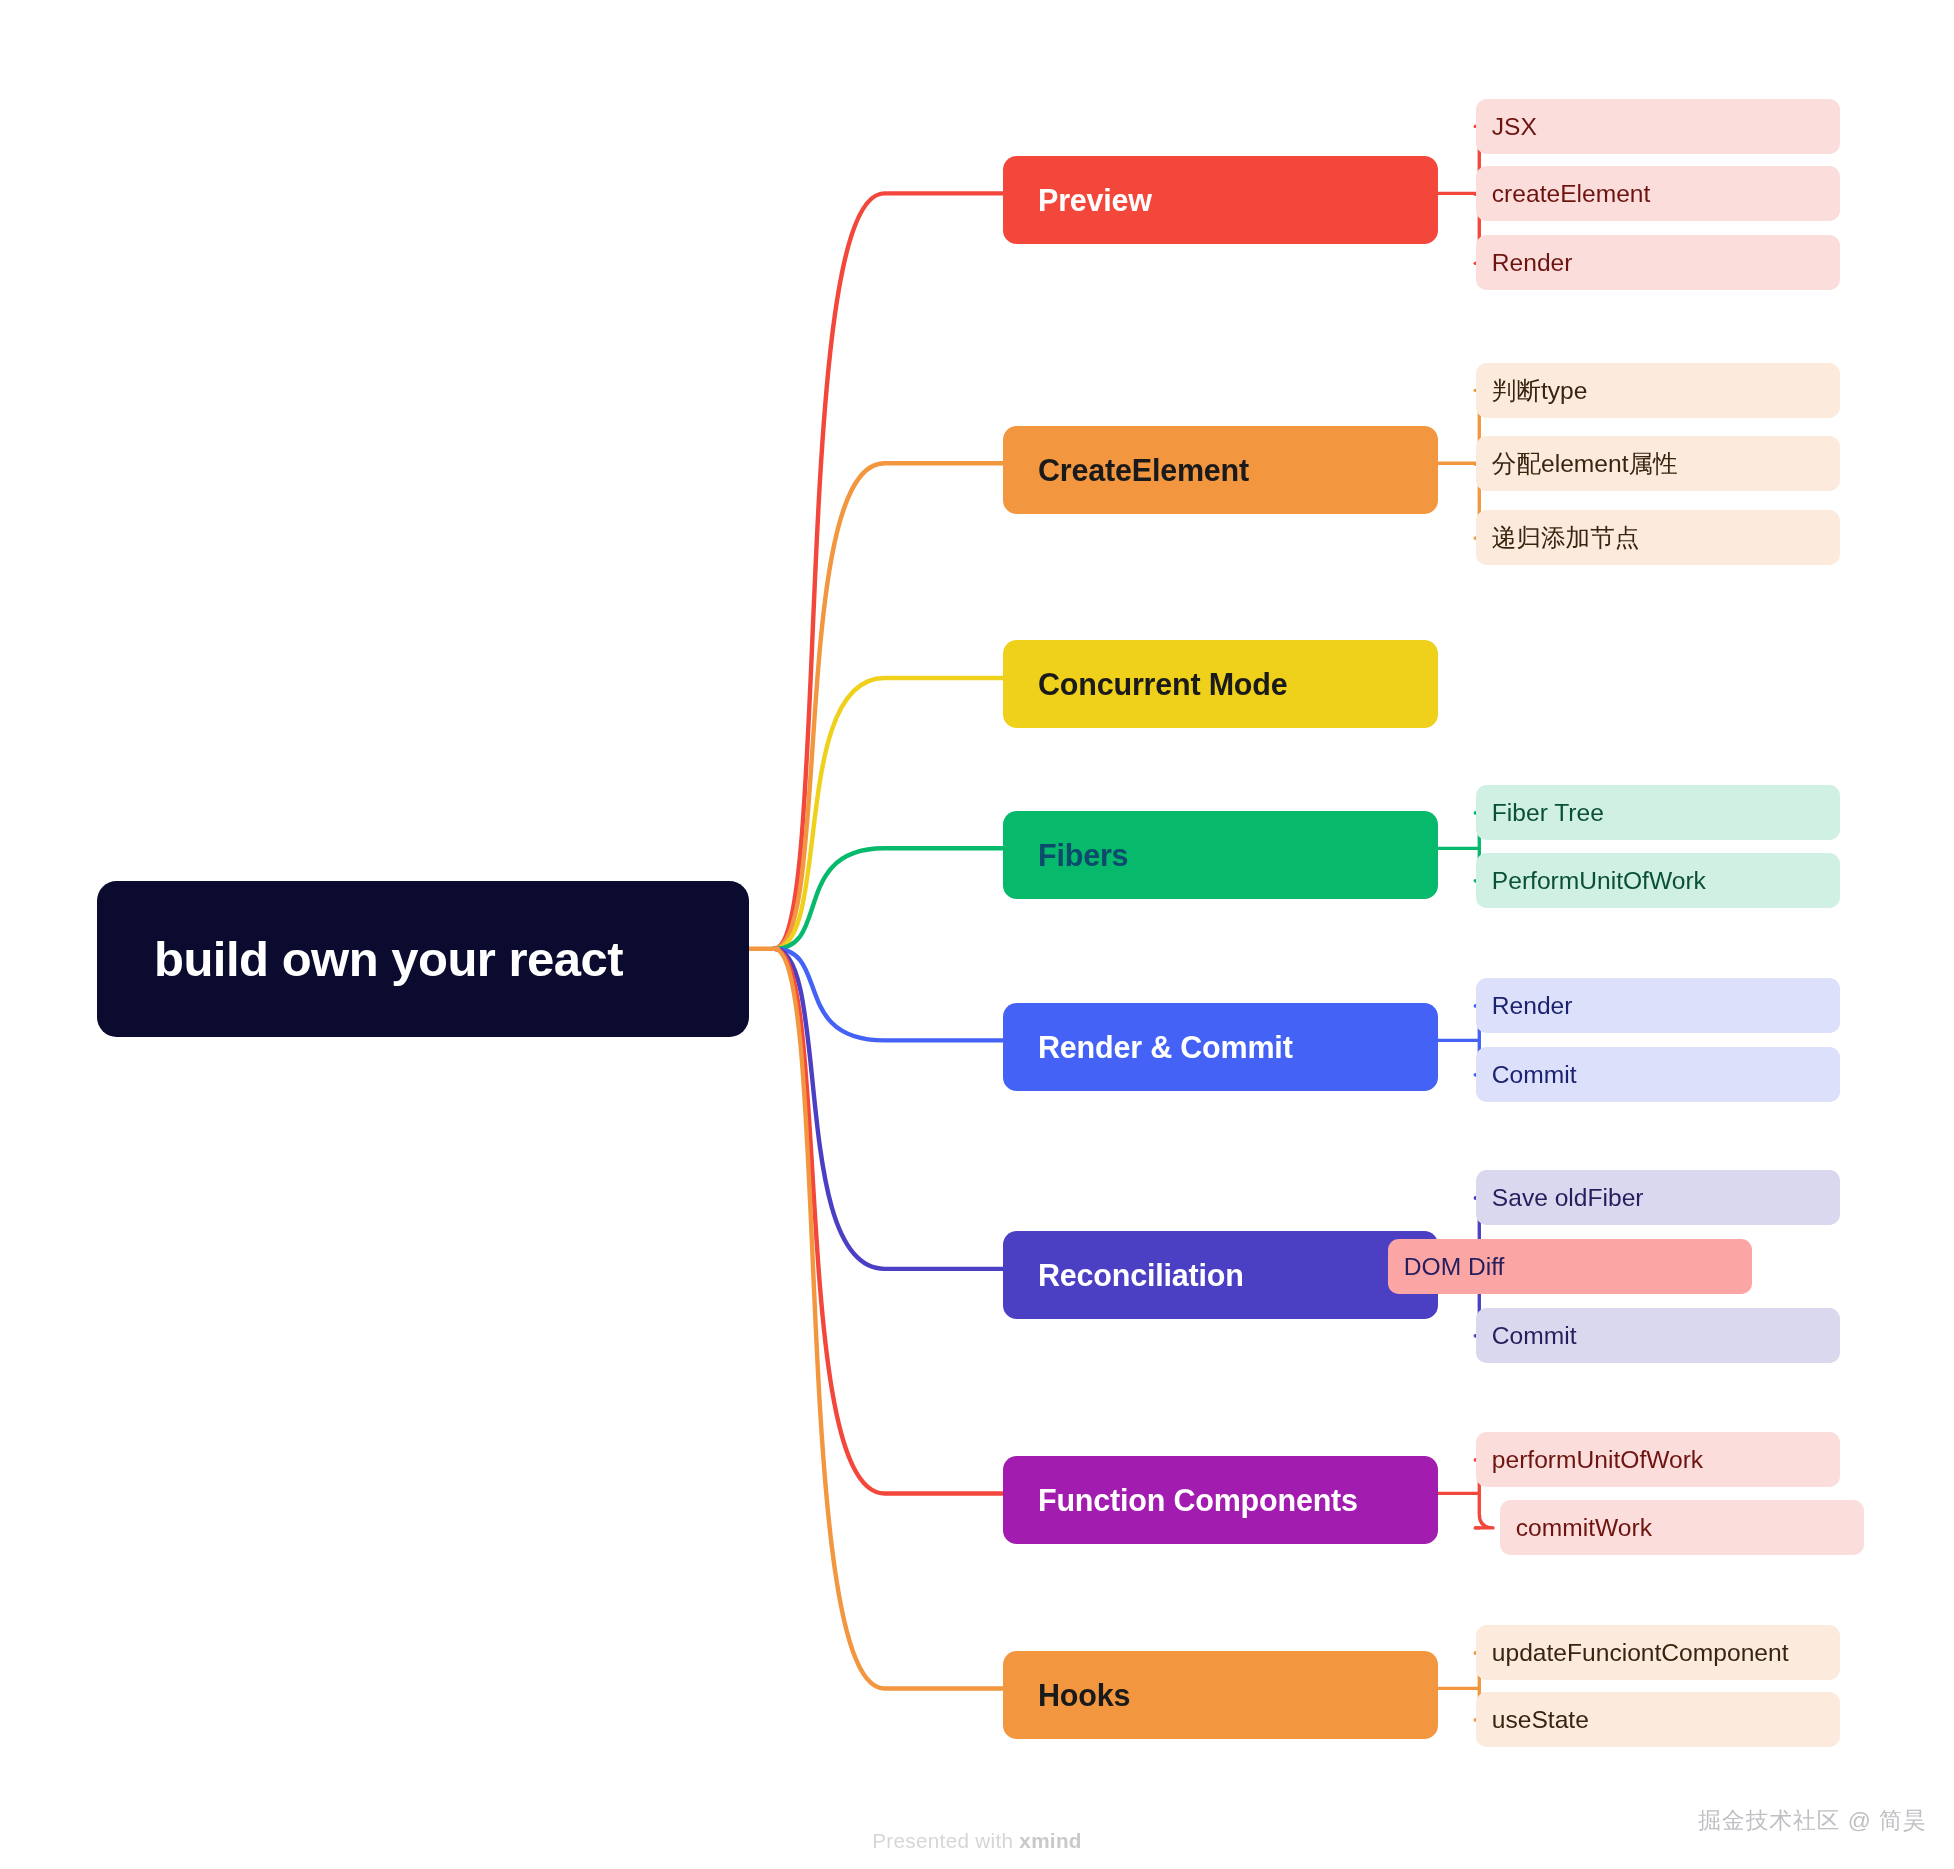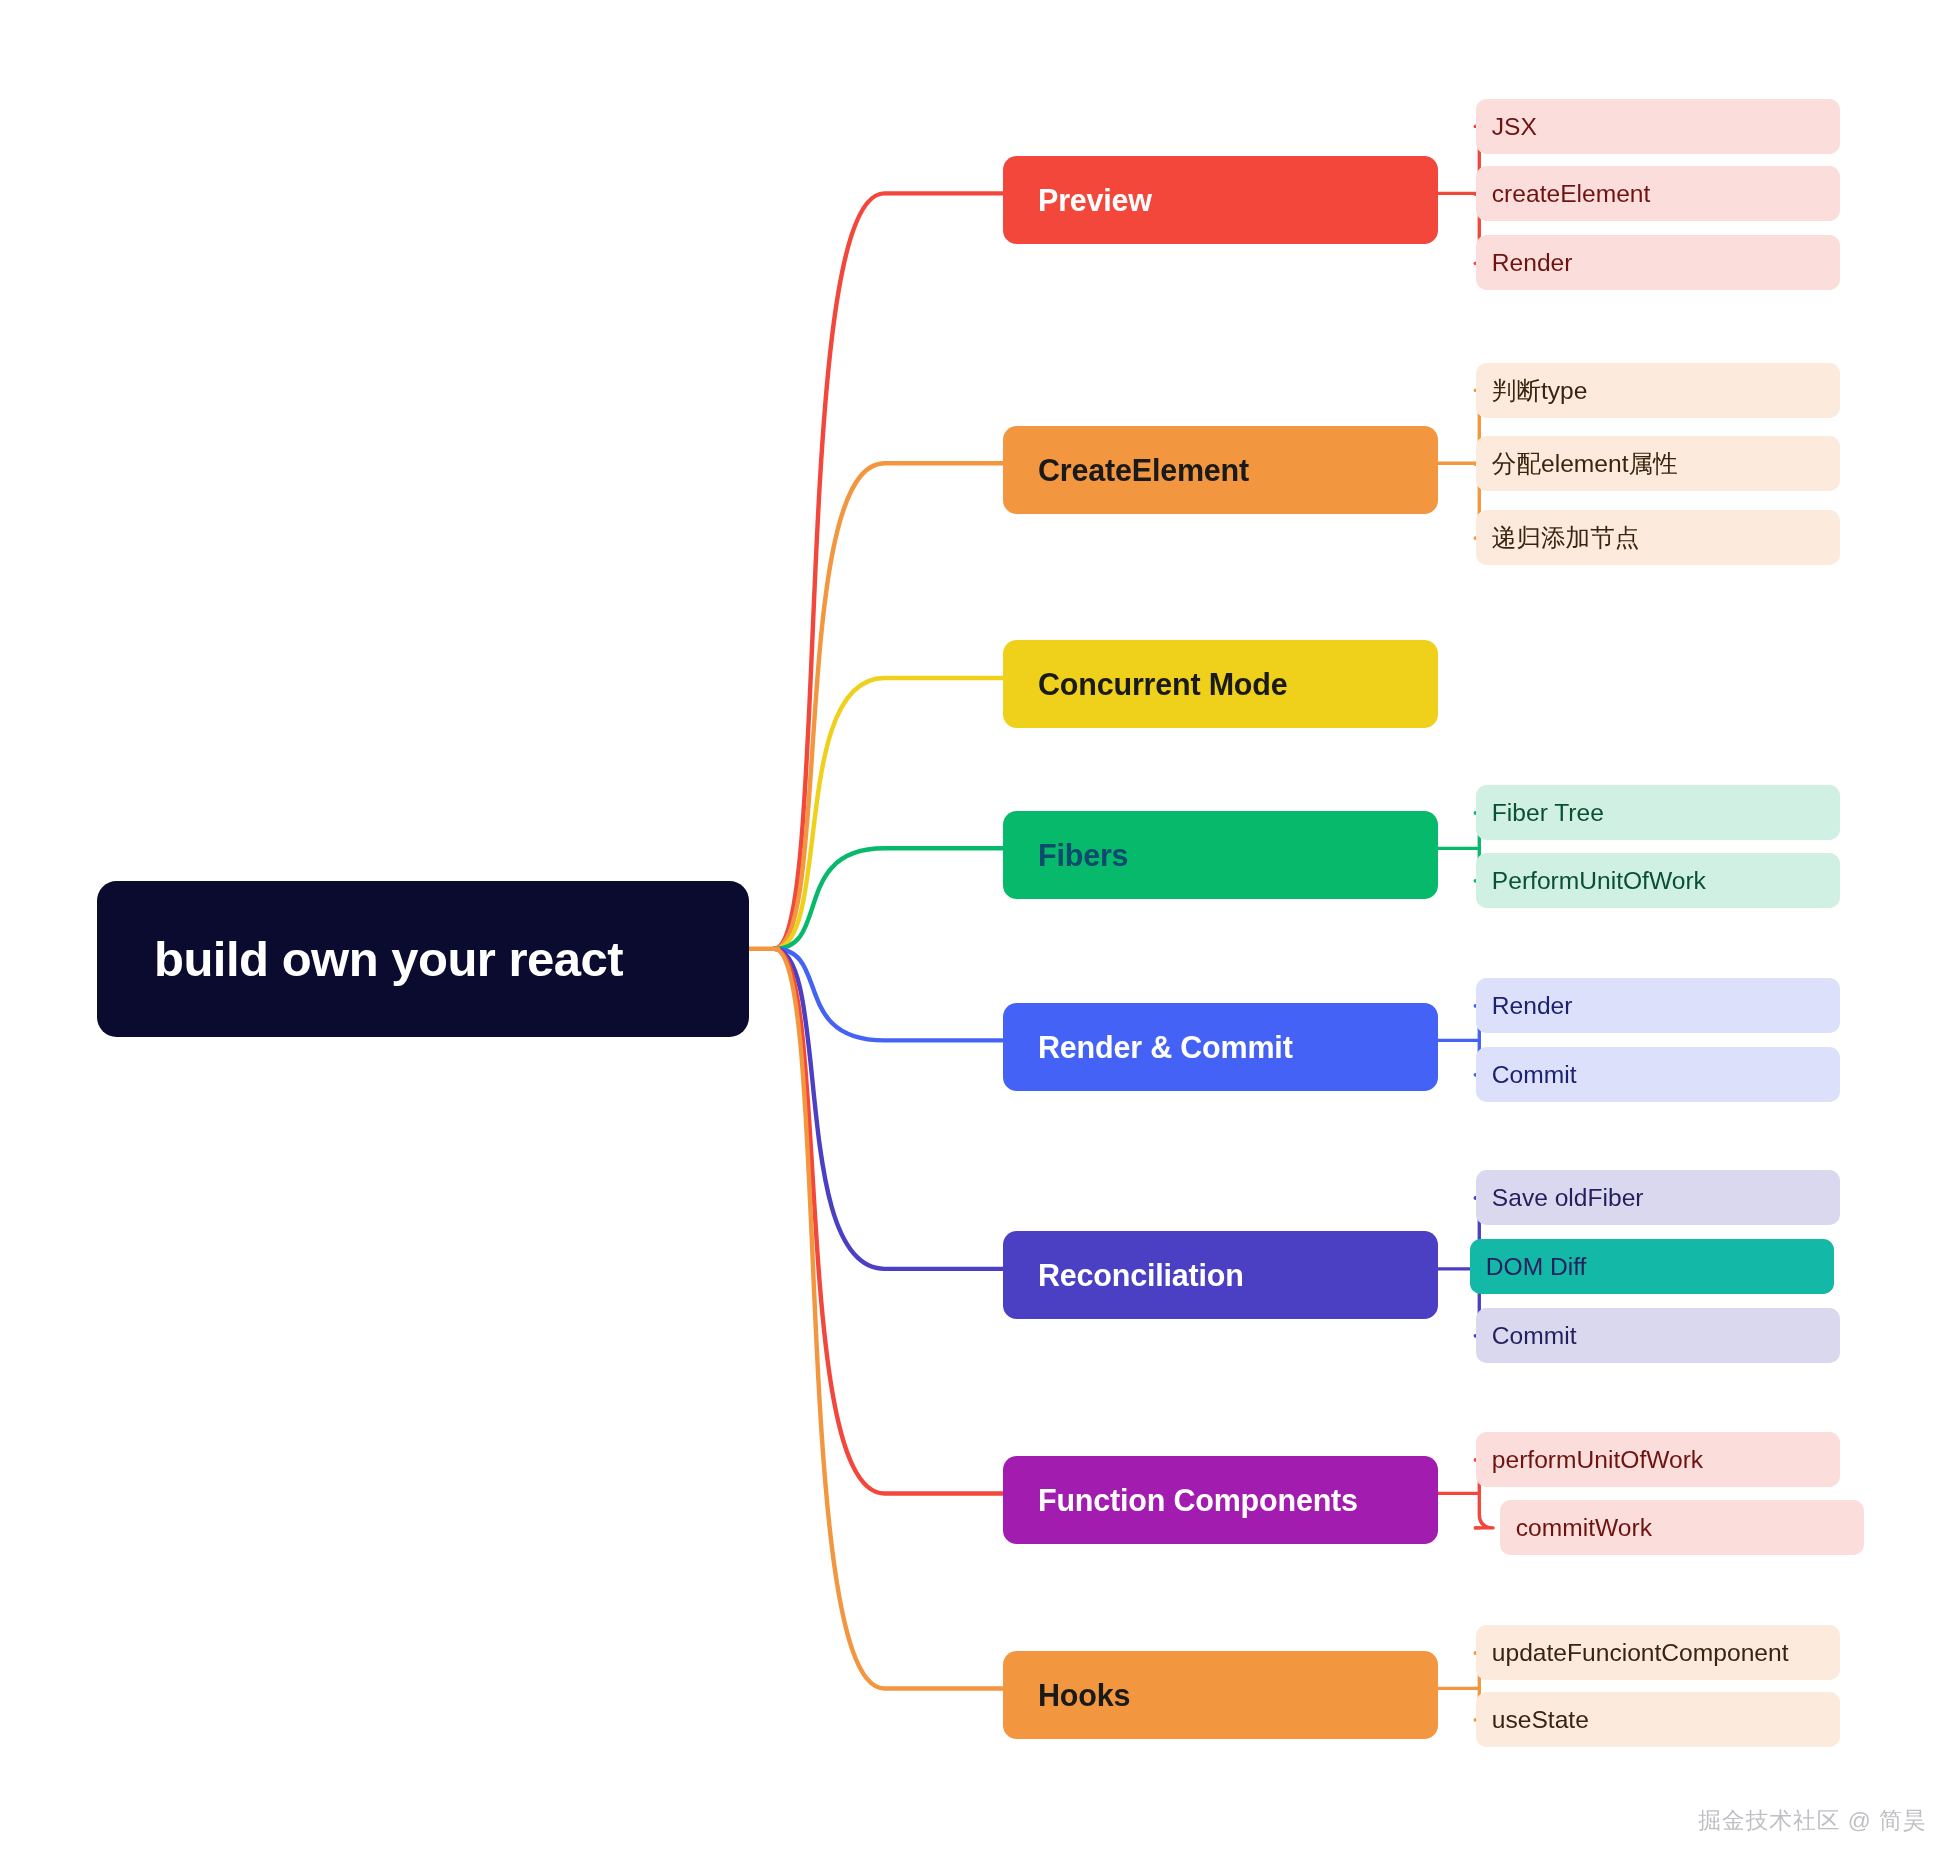--- a/index.html
+++ b/index.html
@@ -230,21 +230,21 @@
       </div>
       <div class="leaf" style="left: 1476px; top: 1047px; background: rgb(220, 224, 250);">
         <span class="leaf-label" style="color: rgb(27, 34, 112);">Commit</span>
       </div>
       <div class="branch" style="left: 1003px; top: 1231px; background: rgb(75, 63, 196);">
         <span class="branch-label" style="color: rgb(255, 255, 255);">Reconciliation</span>
       </div>
       <div class="leaf" style="left: 1476px; top: 1170px; background: rgb(217, 216, 238);">
         <span class="leaf-label" style="color: rgb(37, 31, 94);">Save oldFiber</span>
       </div>
-      <div class="leaf" style="left: 1470px; top: 1239px; background: #14b8a6;">
+      <div class="leaf" style="left: 1388px; top: 1239px; background: #fca5a5;">
         <span class="leaf-label" style="color: rgb(37, 31, 94);">DOM Diff</span>
       </div>
       <div class="leaf" style="left: 1476px; top: 1308px; background: rgb(217, 216, 238);">
         <span class="leaf-label" style="color: rgb(37, 31, 94);">Commit</span>
       </div>
       <div class="branch" style="left: 1003px; top: 1456px; background: #a21caf;">
         <span class="branch-label" style="color: rgb(255, 255, 255);">Function Components</span>
       </div>
       <div class="leaf" style="left: 1476px; top: 1432px; background: rgb(251, 221, 219);">
         <span class="leaf-label" style="color: rgb(110, 20, 16);">performUnitOfWork</span>
@@ -256,17 +256,20 @@
         <span class="branch-label" style="color: rgb(26, 26, 26);">Hooks</span>
       </div>
       <div class="leaf" style="left: 1476px; top: 1625px; background: rgb(252, 235, 220);">
         <span class="leaf-label" style="color: rgb(58, 36, 16);">updateFunciontComponent</span>
       </div>
       <div class="leaf" style="left: 1476px; top: 1692px; background: rgb(252, 235, 220);">
         <span class="leaf-label" style="color: rgb(58, 36, 16);">useState</span>
       </div>
     </div>
 
+  <div class="xmind-credit">
+    <span>Presented with </span><b>xmind</b>
+  </div>
 
   <div class="community-watermark">掘金技术社区 @ 简昊</div>
 
 </div>
 
 
 </body></html>

